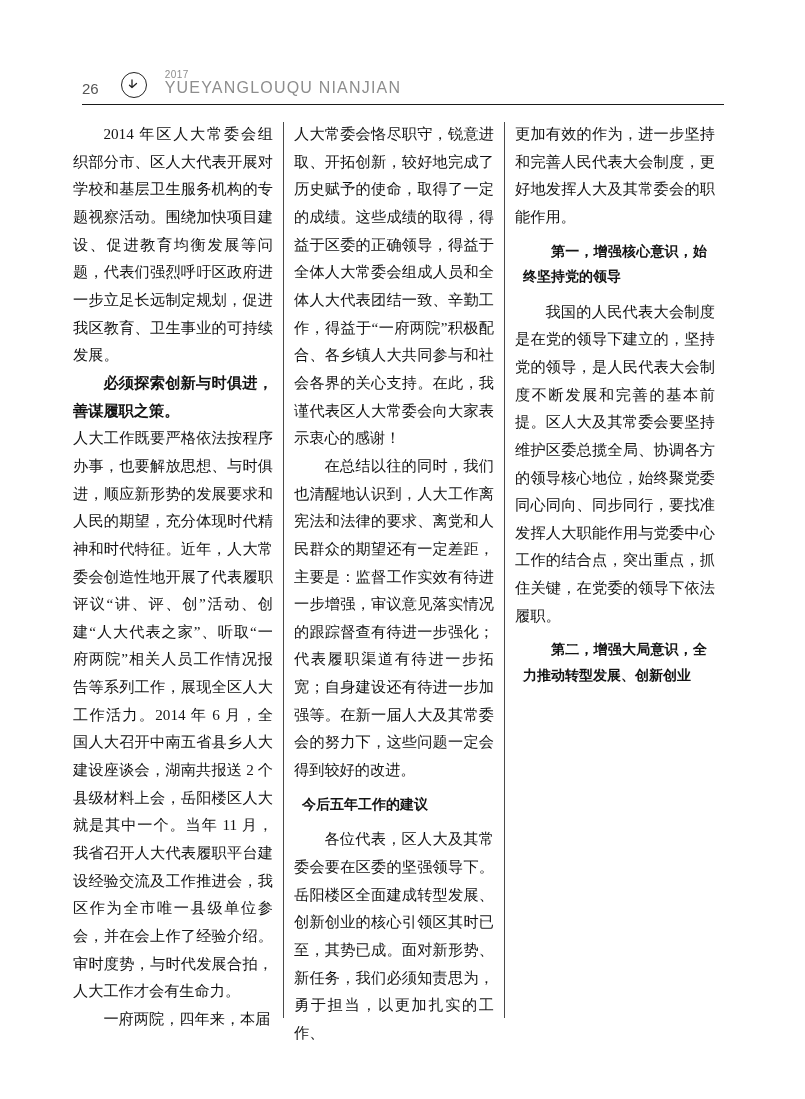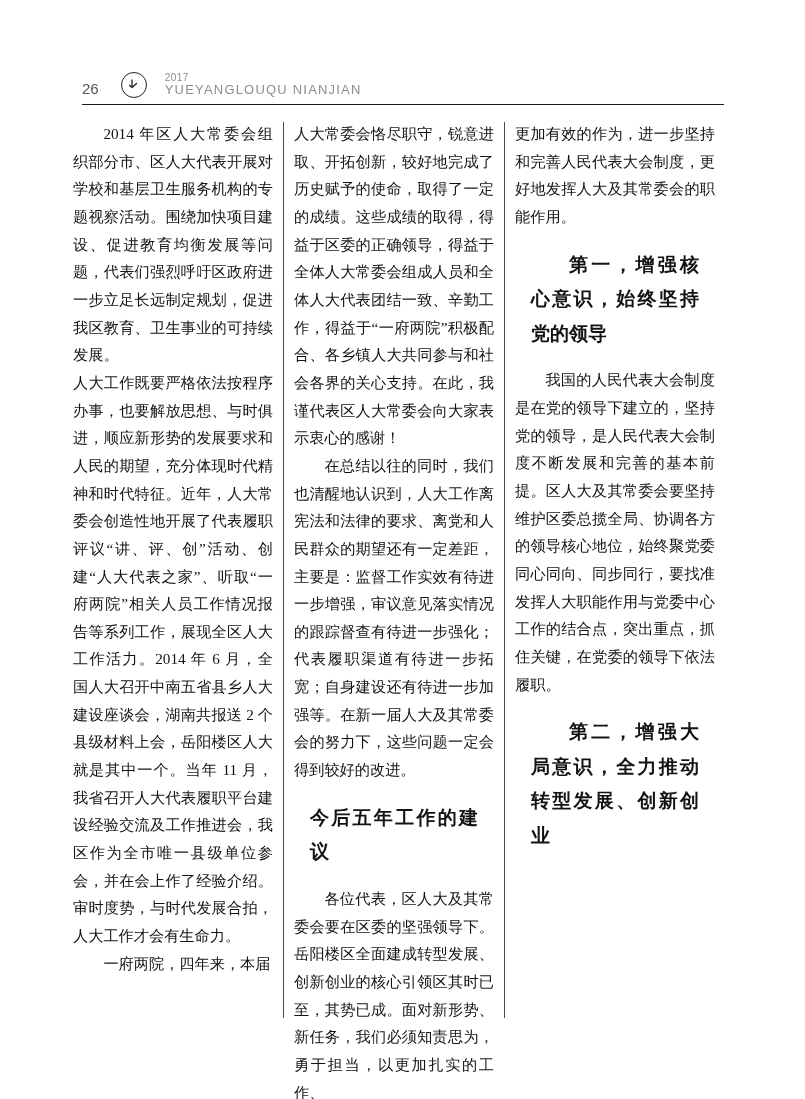--- a/index.html
+++ b/index.html
@@ -66,21 +66,21 @@
   }
   .header-mark svg { display:block; }
   .header-en {
     margin-left: 18px;
     padding-bottom: 3px;
     line-height: 1.05;
     font-family: "Liberation Sans", sans-serif;
     color: #8d8d8d;
   }
   .header-en .en-year { font-size: 10px; display:block; letter-spacing:0.5px;}
-  .header-en .en-name { font-size: 13px; display:block; letter-spacing:1.2px;}
+  .header-en .en-name { font-size: 16px; display:block; letter-spacing:1.2px;}
   .header-rule {
     position: absolute;
     left: 0;
     top: 44px;
     width: 642px;
     height: 0;
     border-top: 1.2px solid #1a1a1a;
   }
 
   
@@ -103,22 +103,22 @@
   }
   .col p {
     margin: 0;
     text-indent: 2em;
   }
   .col p.noindent { text-indent: 0; }
   .col p.bold {
     font-weight: bold;
   }
   .col h4 {
-    margin: 16px;
-    font-size: 19px;
+    margin: 8px;
+    font-size: 14px;
     font-weight: bold;
     line-height: 1.82;
     text-indent: 0;
     font-family: "DejaVu Sans", sans-serif;
   }
   .col h4.indented { text-indent: 2em; }
   .divider {
     width: 21px;
     flex: 0 0 21px;
     position: relative;
@@ -151,20 +151,21 @@
         <span class="en-name">YUEYANGLOUQU NIANJIAN</span>
       </span>
     </div>
     <div class="header-rule"></div>
   </div>
 
   <div class="columns">
 
     <div class="col">
       <p>2014 年区人大常委会组织部分市、区人大代表开展对学校和基层卫生服务机构的专题视察活动。围绕加快项目建设、促进教育均衡发展等问题，代表们强烈呼吁区政府进一步立足长远制定规划，促进我区教育、卫生事业的可持续发展。</p>
+      <p class="bold">必须探索创新与时俱进，善谋履职之策。</p>
       <p class="noindent">人大工作既要严格依法按程序办事，也要解放思想、与时俱进，顺应新形势的发展要求和人民的期望，充分体现时代精神和时代特征。近年，人大常委会创造性地开展了代表履职评议“讲、评、创”活动、创建“人大代表之家”、听取“一府两院”相关人员工作情况报告等系列工作，展现全区人大工作活力。2014 年 6 月，全国人大召开中南五省县乡人大建设座谈会，湖南共报送 2 个县级材料上会，岳阳楼区人大就是其中一个。当年 11 月，我省召开人大代表履职平台建设经验交流及工作推进会，我区作为全市唯一县级单位参会，并在会上作了经验介绍。审时度势，与时代发展合拍，人大工作才会有生命力。</p>
       <p>一府两院，四年来，本届</p>
     </div>
 
     <div class="divider"></div>
 
     <div class="col">
       <p class="noindent">人大常委会恪尽职守，锐意进取、开拓创新，较好地完成了历史赋予的使命，取得了一定的成绩。这些成绩的取得，得益于区委的正确领导，得益于全体人大常委会组成人员和全体人大代表团结一致、辛勤工作，得益于“一府两院”积极配合、各乡镇人大共同参与和社会各界的关心支持。在此，我谨代表区人大常委会向大家表示衷心的感谢！</p>
       <p>在总结以往的同时，我们也清醒地认识到，人大工作离宪法和法律的要求、离党和人民群众的期望还有一定差距，主要是：监督工作实效有待进一步增强，审议意见落实情况的跟踪督查有待进一步强化；代表履职渠道有待进一步拓宽；自身建设还有待进一步加强等。在新一届人大及其常委会的努力下，这些问题一定会得到较好的改进。</p>
       <h4>今后五年工作的建议</h4>

